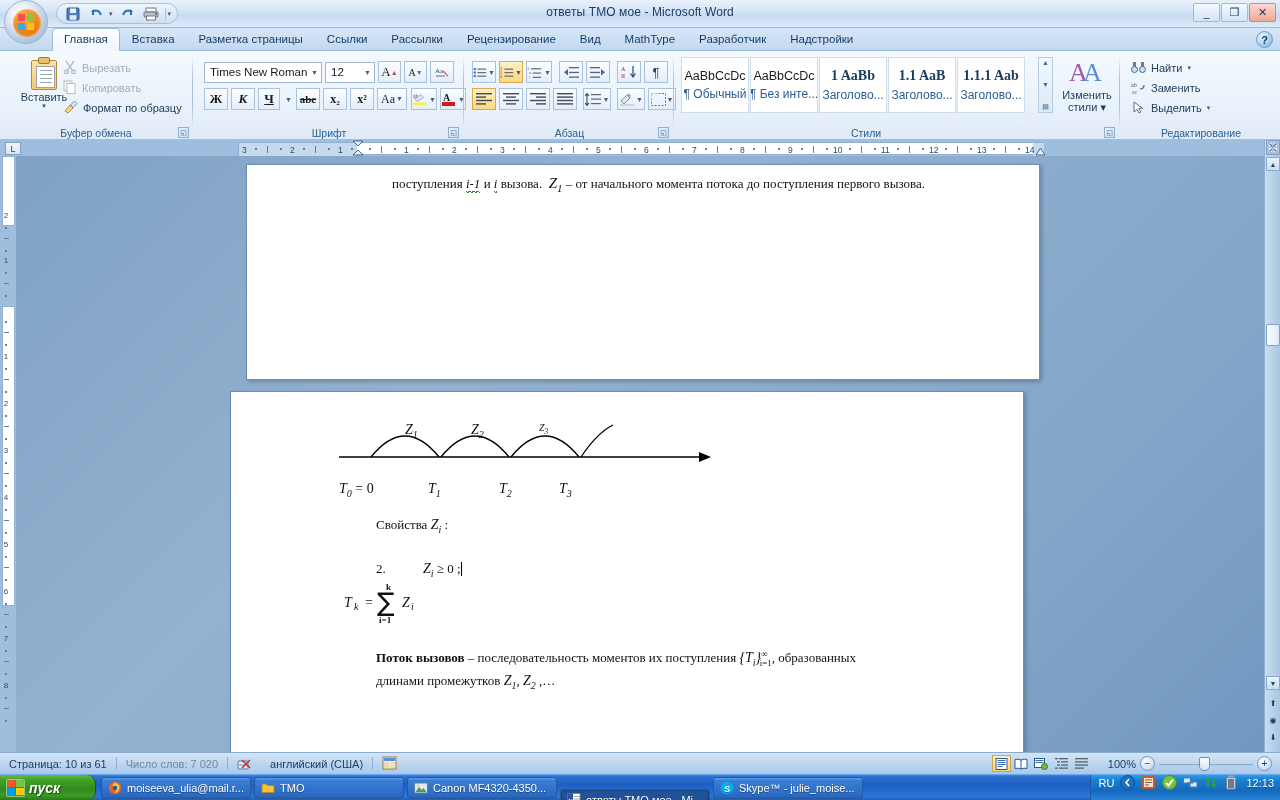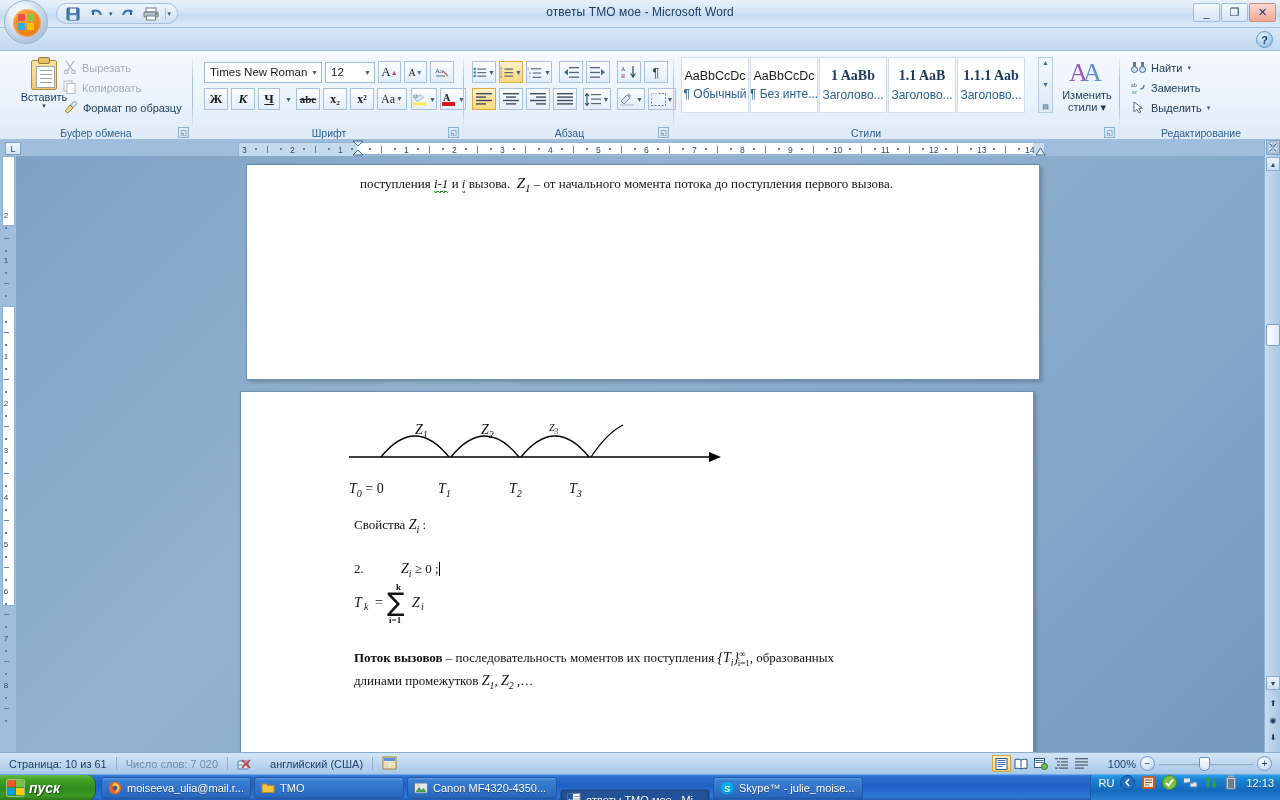--- a/index.html
+++ b/index.html
@@ -171,24 +171,24 @@
     position:absolute; left:16px; top:156px; width:1248px; height:596px;
     background:#8aa9ca;
     background:linear-gradient(135deg,#7fa1c4 0%, #93b2d0 35%, #83a6c9 75%, #7398c0 100%);
     overflow:hidden;
   }
   .page{
     position:absolute; background:#fff; border:1px solid #6c8fb5;
     box-shadow: 2px 2px 4px rgba(0,0,0,.22);
   }
   .page1{ left:230px; top:8px; width:794px; height:216px; }
-  .page2{ left:224px; top:235px; width:794px; height:370px; }
+  .page2{ left:214px; top:235px; width:794px; height:370px; }
 
   .doctext{ font-family:"Liberation Serif", serif; color:#111; }
-  .p-line{ position:absolute; white-space:nowrap; }
+  .p-line{ position:absolute; white-space:nowrap;margin-left:32px; }
   .sq{ font-style:italic; }
   .sub{ font-size:.72em; vertical-align:sub; }
   .sup{ font-size:.72em; vertical-align:super; }
   .mathvar{ font-family:"Liberation Serif",serif; font-style:italic; }
   .redwave{
     border-bottom:2px solid transparent;
     background-image: repeating-linear-gradient(135deg,#e03b2f 0,#e03b2f 1px,transparent 1px,transparent 2px);
     background-repeat:repeat-x; background-size:4px 2px; background-position:0 100%;
     padding-bottom:2px;
   }
@@ -329,20 +329,32 @@
           <rect x="1" y="5" width="14" height="5" rx="1" fill="#b9c2cc" stroke="#6d747c"></rect>
           <rect x="3.5" y="9" width="9" height="4" fill="#fff" stroke="#767b82"></rect>
           <circle cx="13" cy="7" r="1" fill="#3c7a3c"></circle>
         </svg>
     </div>
     <div class="qat-sep"></div>
     <span class="caret">▾</span>
   </div>
 
   <div class="tabbar">
+    <div class="tabs">
+      <div class="tab active">Главная</div>
+      <div class="tab">Вставка</div>
+      <div class="tab">Разметка страницы</div>
+      <div class="tab">Ссылки</div>
+      <div class="tab">Рассылки</div>
+      <div class="tab">Рецензирование</div>
+      <div class="tab">Вид</div>
+      <div class="tab">MathType</div>
+      <div class="tab">Разработчик</div>
+      <div class="tab">Надстройки</div>
+    </div>
     <div class="help-btn">?</div>
   </div>
 
   <div class="ribbon">
 
     <div class="grp" style="left:0; width:192px;">
       <div class="grp-body">
         <div class="paste-btn">
           <div class="clip-ico">
             <div class="clip-board"></div>

